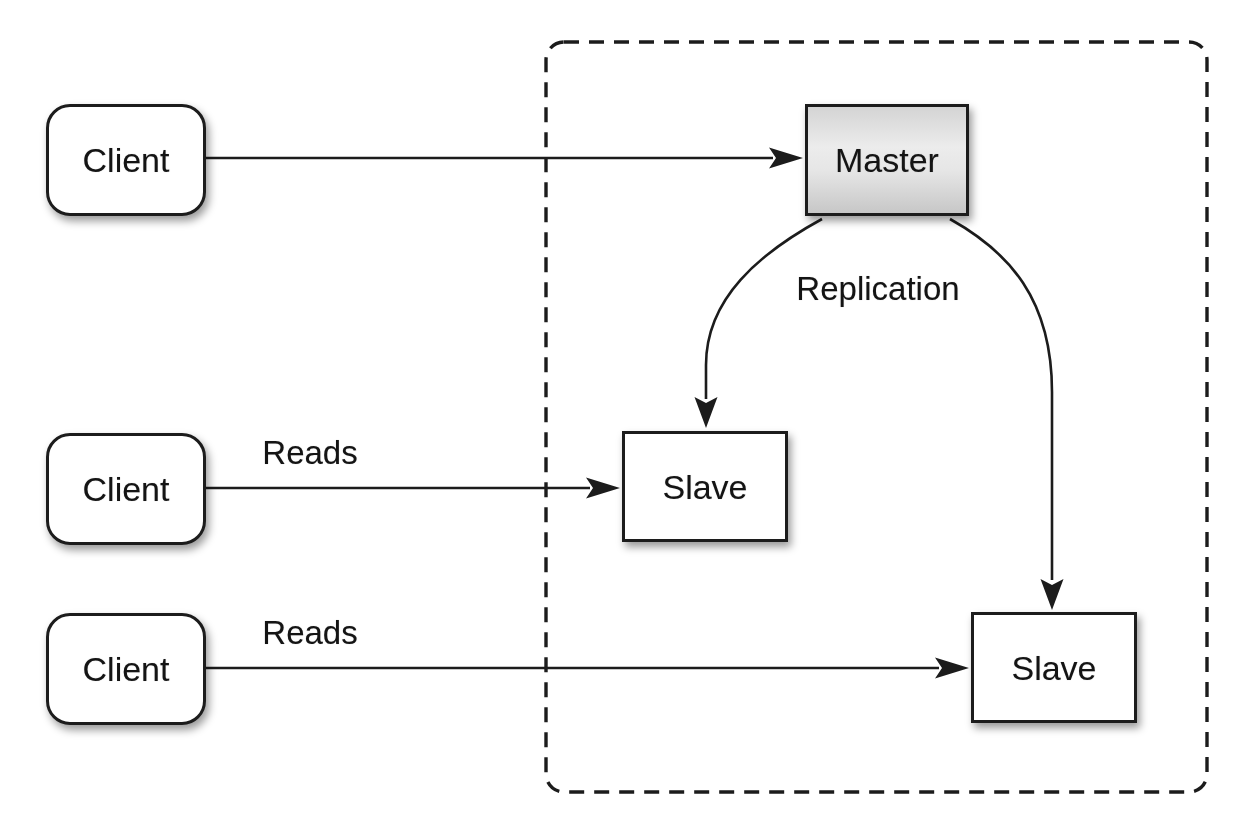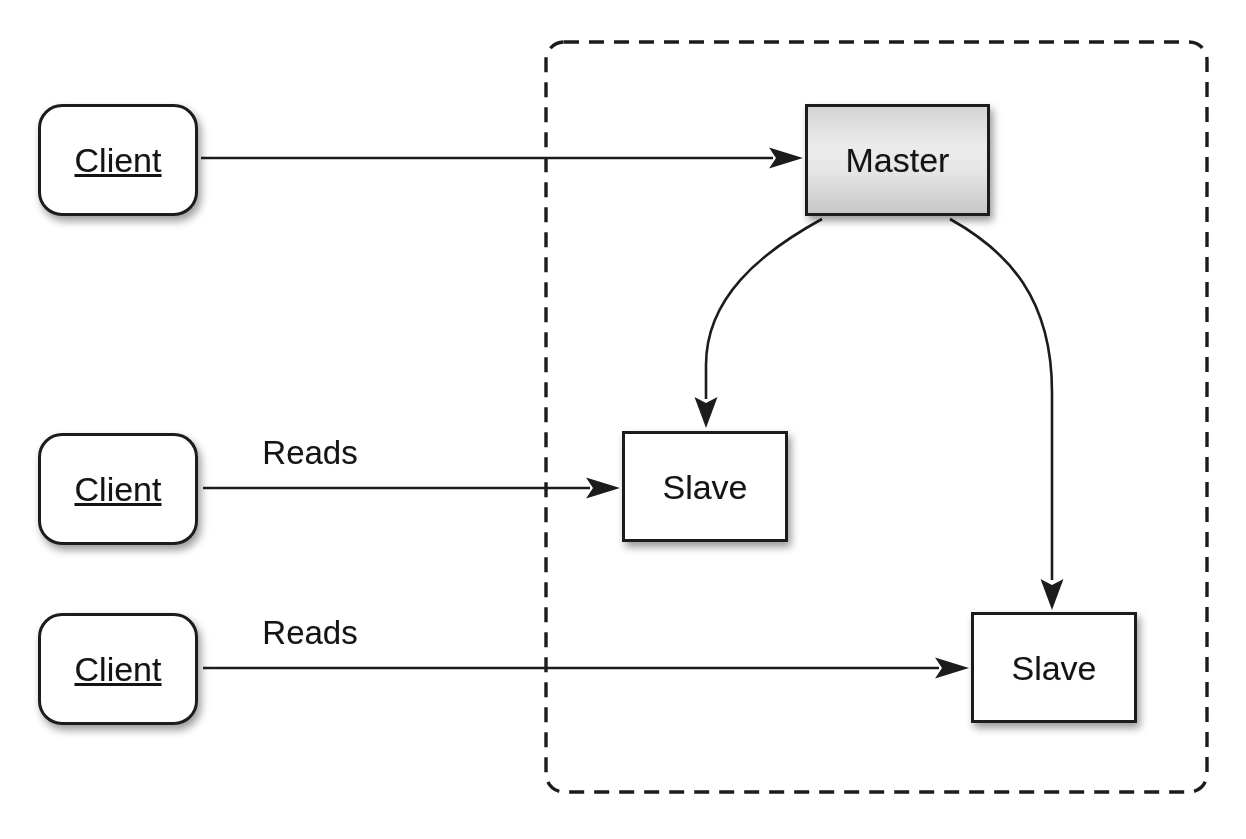--- a/index.html
+++ b/index.html
@@ -32,33 +32,32 @@
     align-items: center;
     justify-content: center;
     font-size: 34px;
     line-height: 1;
     box-shadow: 3px 5px 8px rgba(0,0,0,0.40);
   }
   .node .label {
     text-shadow: 0 0 1px rgba(0,0,0,0.25);
   }
   .client {
-    left: 38px;
+    left: 46px;
     width: 160px;
     height: 112px;
     border-radius: 24px;
-    text-decoration: underline;
   }
   .client.row1 { top: 104px; }
   .client.row2 { top: 433px; }
   .client.row3 { top: 613px; }
   .master {
     left: 805px;
     top: 104px;
-    width: 185px;
+    width: 164px;
     height: 112px;
     background: linear-gradient(to bottom, #d4d4d4 0%, #ececec 38%, #e6e6e6 60%, #c7c7c7 100%);
     align-items: center;
   }
   .slave1 {
     left: 622px;
     top: 431px;
     width: 166px;
     height: 111px;
   }
@@ -143,14 +142,15 @@
 
   <div class="node slave2">
     <span class="label">Slave</span>
   </div>
 
 
   <div class="edge-label" id="label-reads-middle">Reads</div>
 
   <div class="edge-label" id="label-reads-bottom">Reads</div>
 
+  <div class="edge-label" id="label-replication">Replication</div>
 
 </div>
 
 </body></html>

